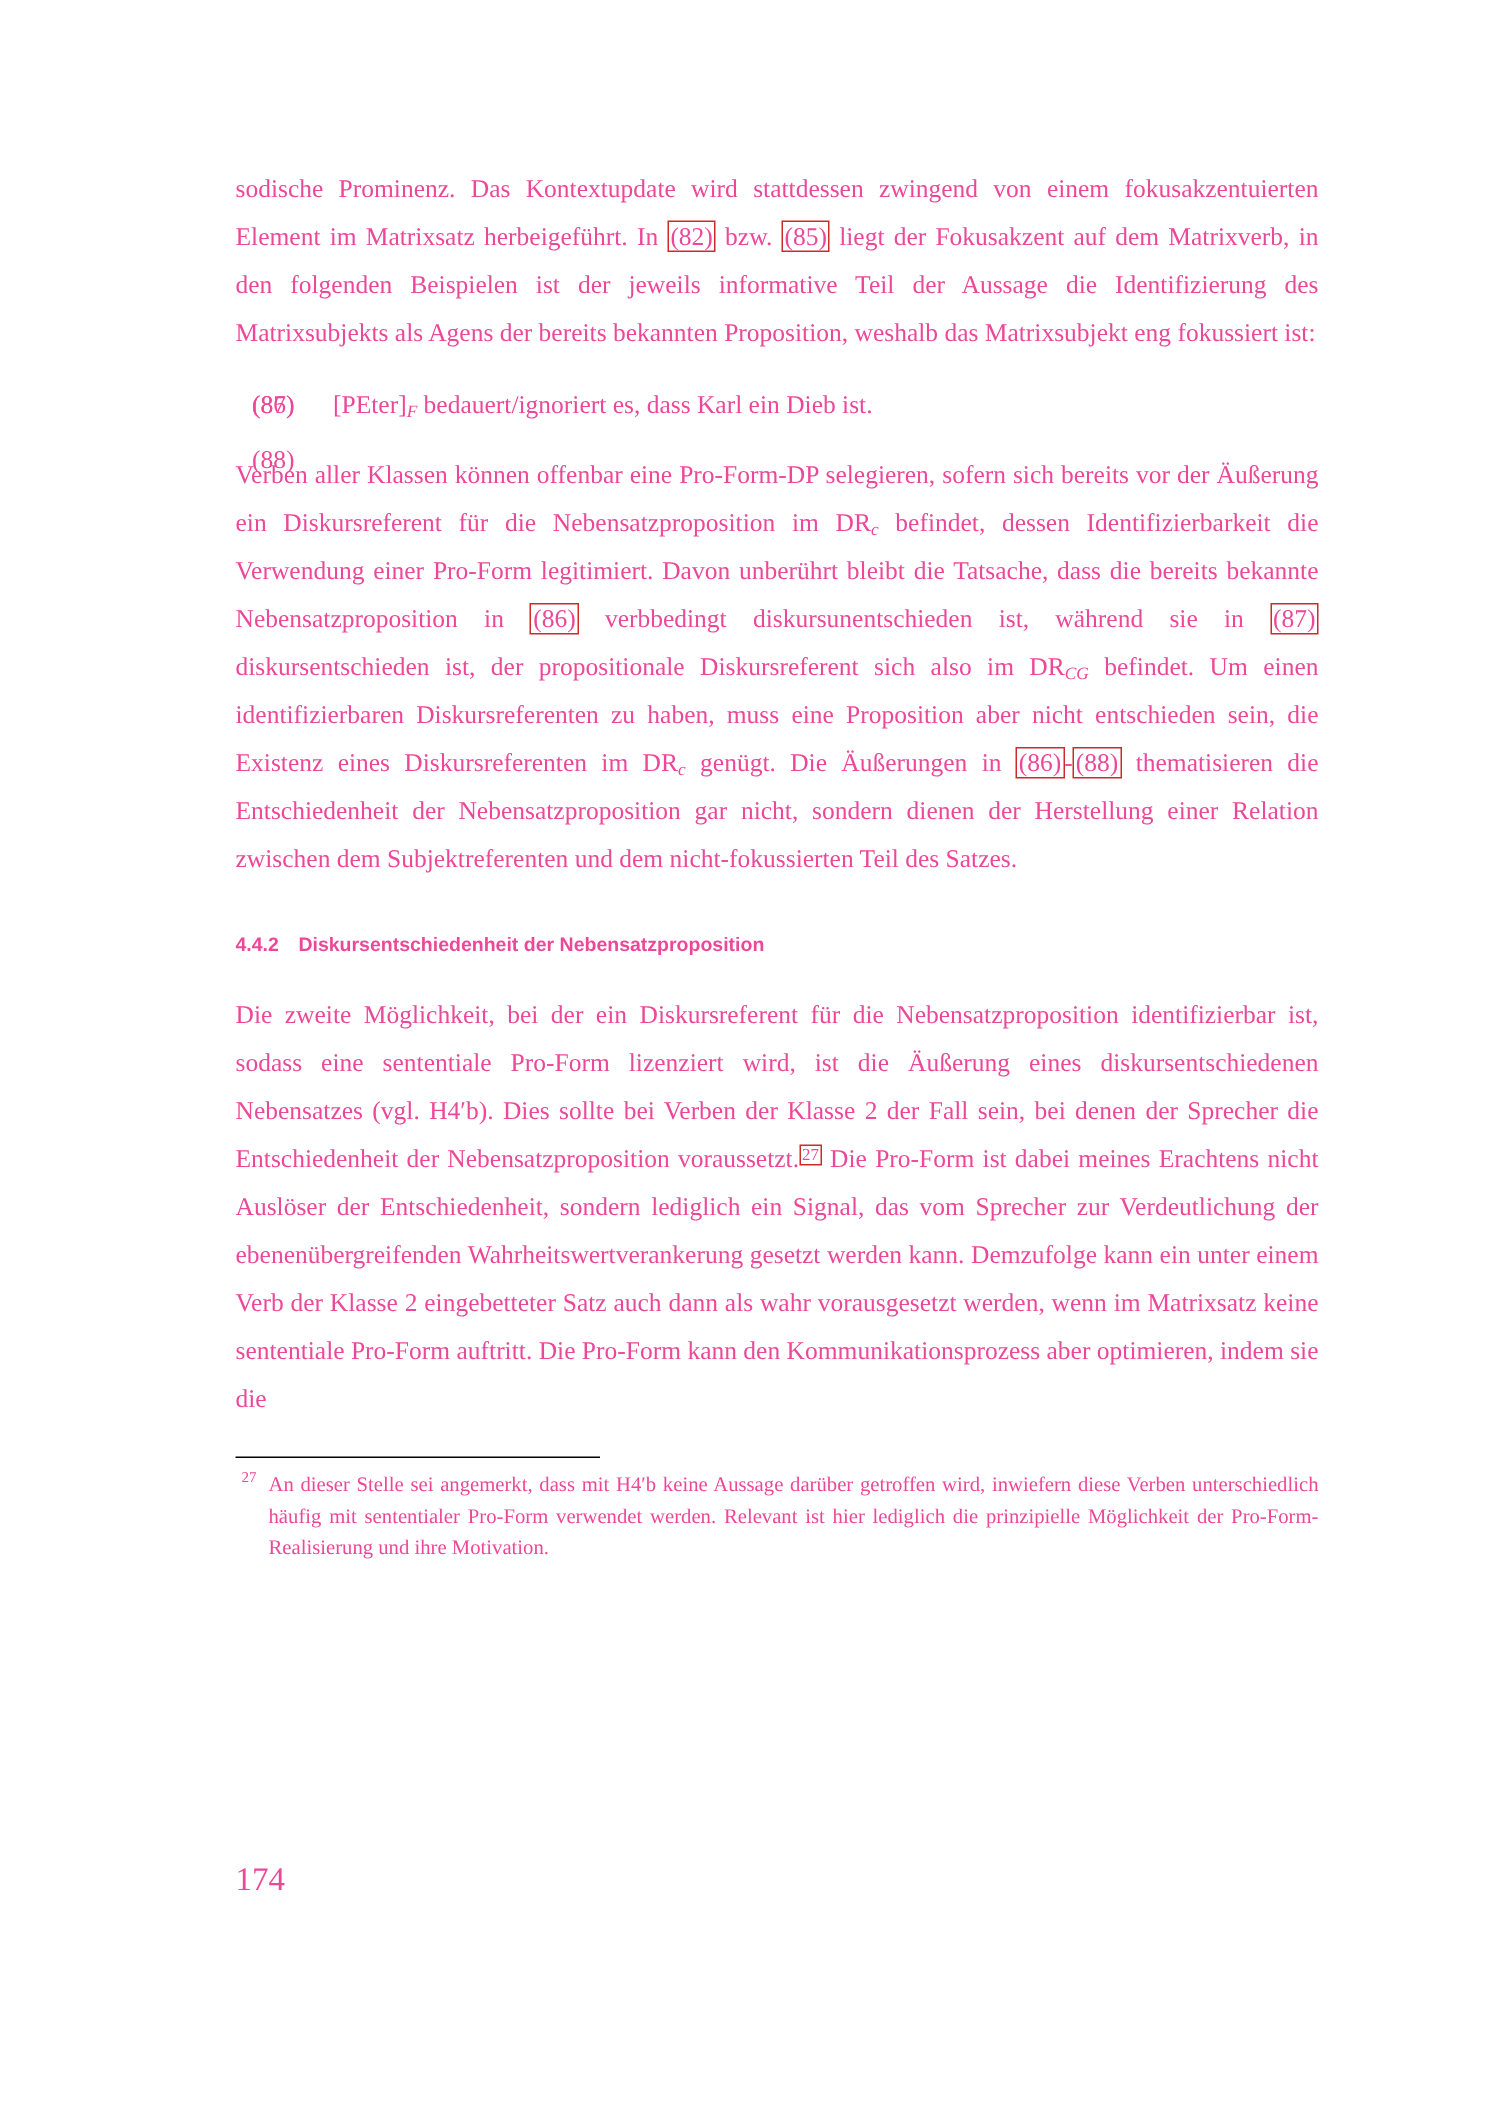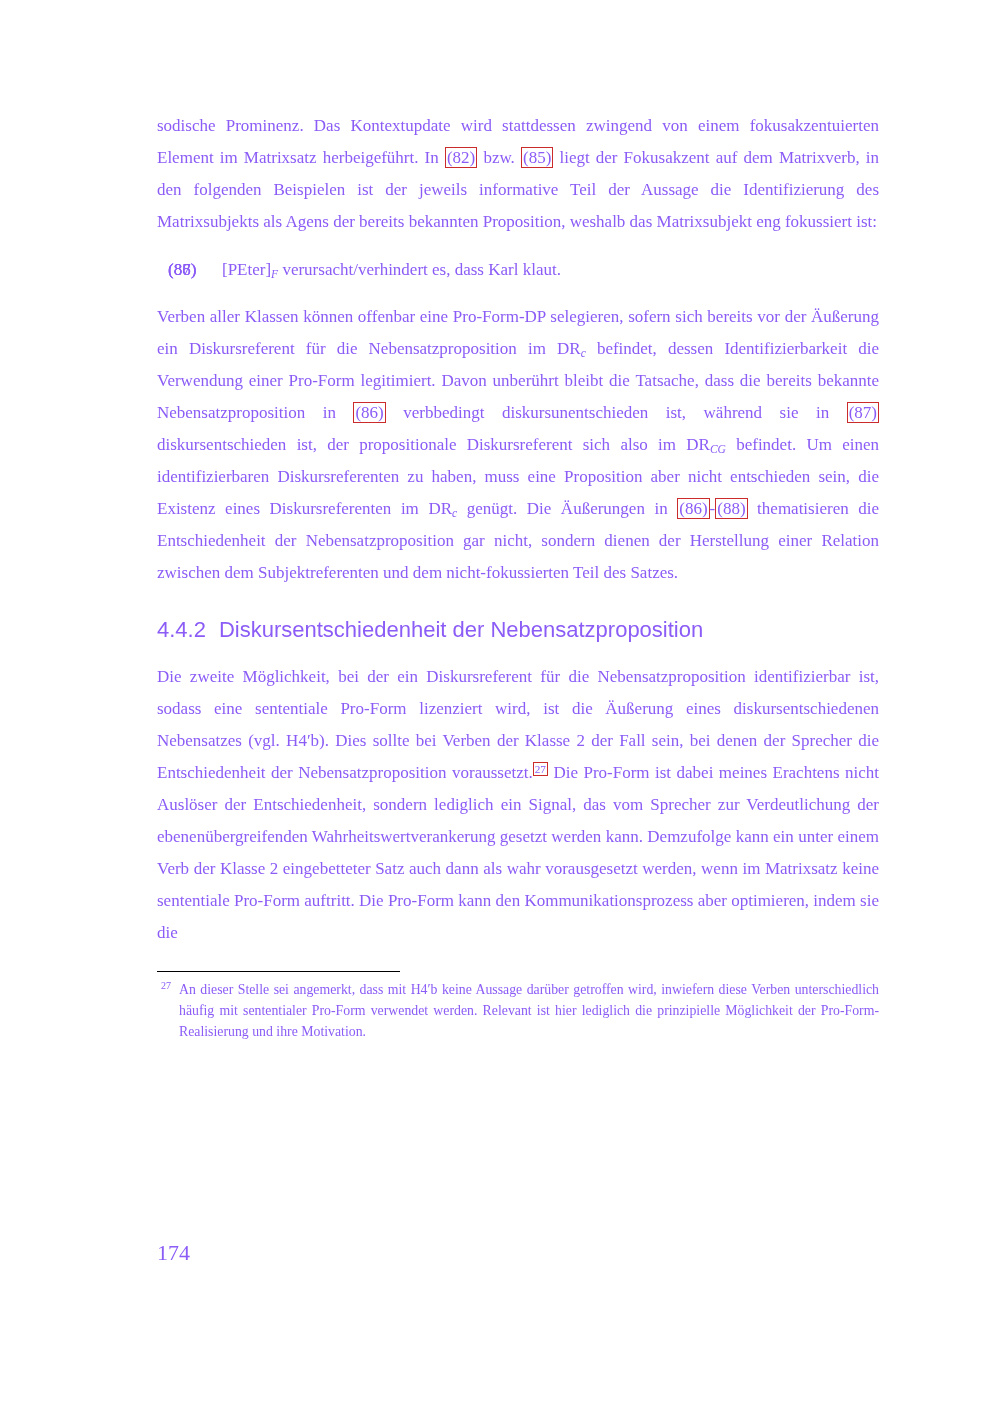--- a/index.html
+++ b/index.html
@@ -4,36 +4,36 @@
 <style>
   * { margin:0; padding:0; box-sizing:border-box; }
   html, body { background:#ffffff; }
   .page {
     position:relative;
     width:1000px; height:1415px;
     background:#ffffff;
     font-family:"Liberation Serif", serif;
     font-size:17px;
     line-height:32px;
-    color:#8b5cf6;
+    color:#ec4899;
     overflow:hidden;
   }
   .content {
     position:absolute;
     left:157px; top:110px;
     width:722px;
   }
   p.body-par { text-align:justify; }
   .examples { margin:16px 0 15px 0; }
   .example { position:relative; padding-left:65px; margin-bottom:5px; }
   .ex-num { position:absolute; left:11px; }
   .heading {
     font-family:"Liberation Sans", sans-serif;
-    font-weight:normal;
-    font-size:22px;
+    font-weight:bold;
+    font-size:13px;
     margin:28px 0 18px 0;
     line-height:26px;
   }
   .heading .sec-num { margin-right:13px; }
   .refbox {
     border:1px solid var(--link-red, #cc2b2b);
     padding:0 1px;
   }
   sub.subit {
     font-style:italic;
@@ -77,24 +77,24 @@
   <div class="content">
 
     <p class="body-par">sodische Prominenz. Das Kontextupdate wird stattdessen zwingend von einem fokusakzentuierten Element im Matrixsatz herbeigeführt. In <span class="refbox">(82)</span> bzw. <span class="refbox">(85)</span> liegt der Fokusakzent auf dem Matrixverb, in den folgenden Beispielen ist der jeweils informative Teil der Aussage die Identifizierung des Matrixsubjekts als Agens der bereits bekannten Proposition, weshalb das Matrixsubjekt eng fokussiert ist:</p>
 
     <div class="examples">
       <div class="example">
         <span class="ex-num">(86)</span>
       </div>
       <div class="example">
         <span class="ex-num">(87)</span>
+        <span>[PEter]<sub class="subit">F</sub> bedauert/ignoriert es, dass Karl ein Dieb ist.</span>
       </div>
       <div class="example">
         <span class="ex-num">(88)</span>
-        <span>[PEter]<sub class="subit">F</sub> verursacht/verhindert es, dass Karl klaut.</span>
       </div>
     </div>
 
     <p class="body-par">Verben aller Klassen können offenbar eine Pro-Form-DP selegieren, sofern sich bereits vor der Äußerung ein Diskursreferent für die Nebensatzproposition im DR<sub class="subit">c</sub> befindet, dessen Identifizierbarkeit die Verwendung einer Pro-Form legitimiert. Davon unberührt bleibt die Tatsache, dass die bereits bekannte Nebensatzproposition in <span class="refbox">(86)</span> verbbedingt diskursunentschieden ist, während sie in <span class="refbox">(87)</span> diskursentschieden ist, der propositionale Diskursreferent sich also im DR<sub class="subit">CG</sub> befindet. Um einen identifizierbaren Diskursreferenten zu haben, muss eine Proposition aber nicht entschieden sein, die Existenz eines Diskursreferenten im DR<sub class="subit">c</sub> genügt. Die Äußerungen in <span class="refbox">(86)</span>-<span class="refbox">(88)</span> thematisieren die Entschiedenheit der Nebensatzproposition gar nicht, sondern dienen der Herstellung einer Relation zwischen dem Subjektreferenten und dem nicht-fokussierten Teil des Satzes.</p>
 
     <div class="heading">
       <span class="sec-num">4.4.2</span><span>Diskursentschiedenheit der Nebensatzproposition</span>
     </div>
 
     <p class="body-par">Die zweite Möglichkeit, bei der ein Diskursreferent für die Nebensatzproposition identifizierbar ist, sodass eine sententiale Pro-Form lizenziert wird, ist die Äußerung eines diskursentschiedenen Nebensatzes (vgl. H4′b). Dies sollte bei Verben der Klasse 2 der Fall sein, bei denen der Sprecher die Entschiedenheit der Nebensatzproposition voraussetzt.<sup class="fnref refbox">27</sup> Die Pro-Form ist dabei meines Erachtens nicht Auslöser der Entschiedenheit, sondern lediglich ein Signal, das vom Sprecher zur Verdeutlichung der ebenenübergreifenden Wahrheitswertverankerung gesetzt werden kann. Demzufolge kann ein unter einem Verb der Klasse 2 eingebetteter Satz auch dann als wahr vorausgesetzt werden, wenn im Matrixsatz keine sententiale Pro-Form auftritt. Die Pro-Form kann den Kommunikationsprozess aber optimieren, indem sie die</p>

